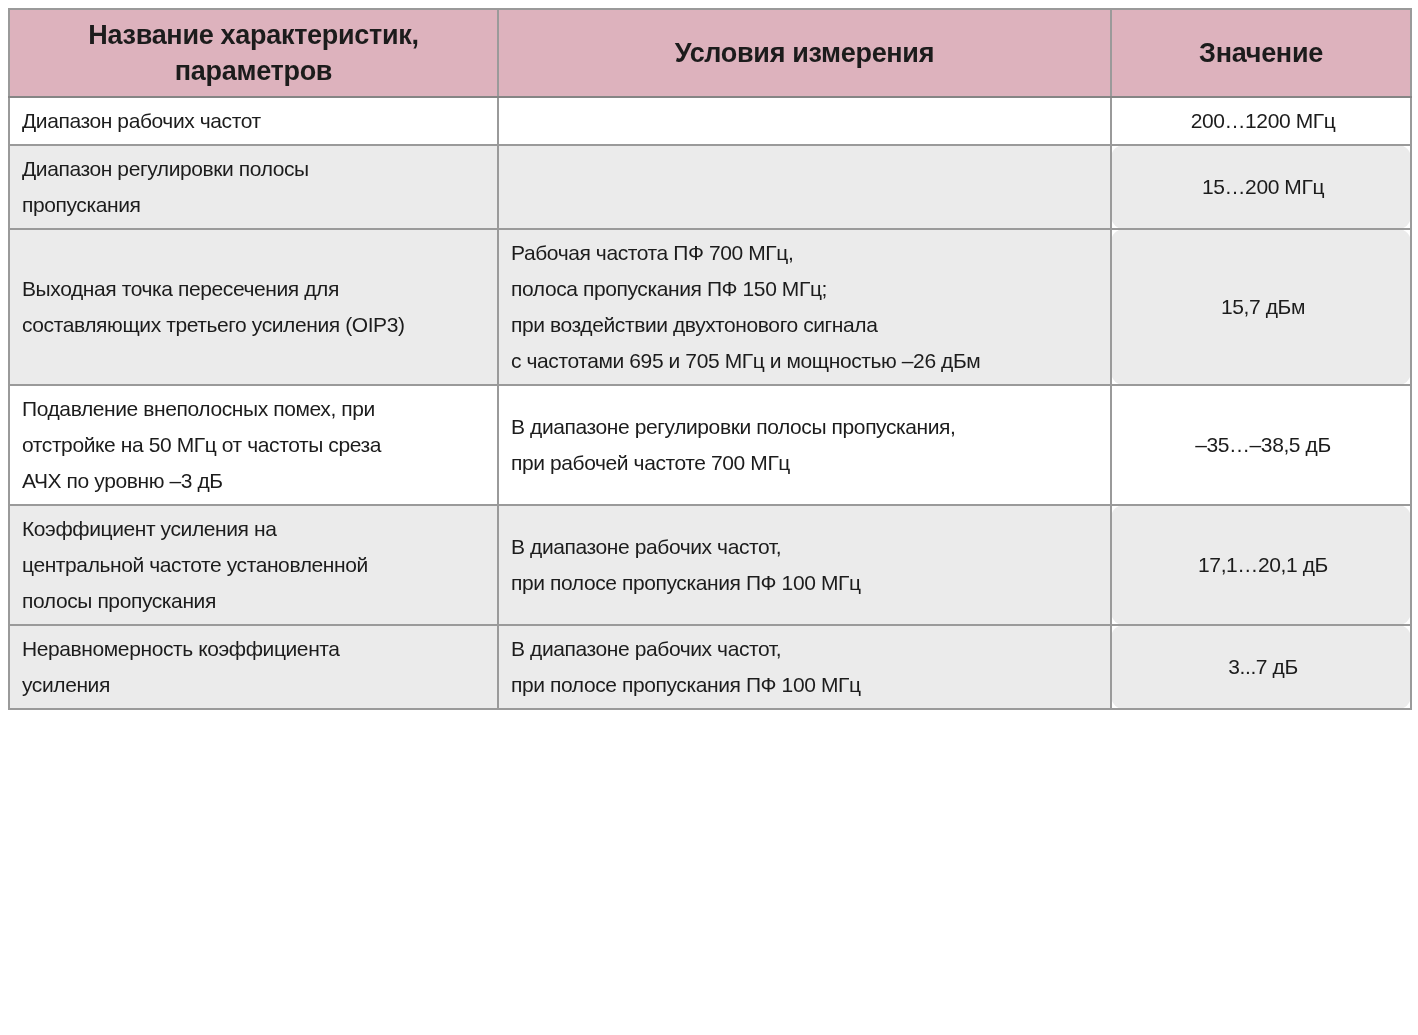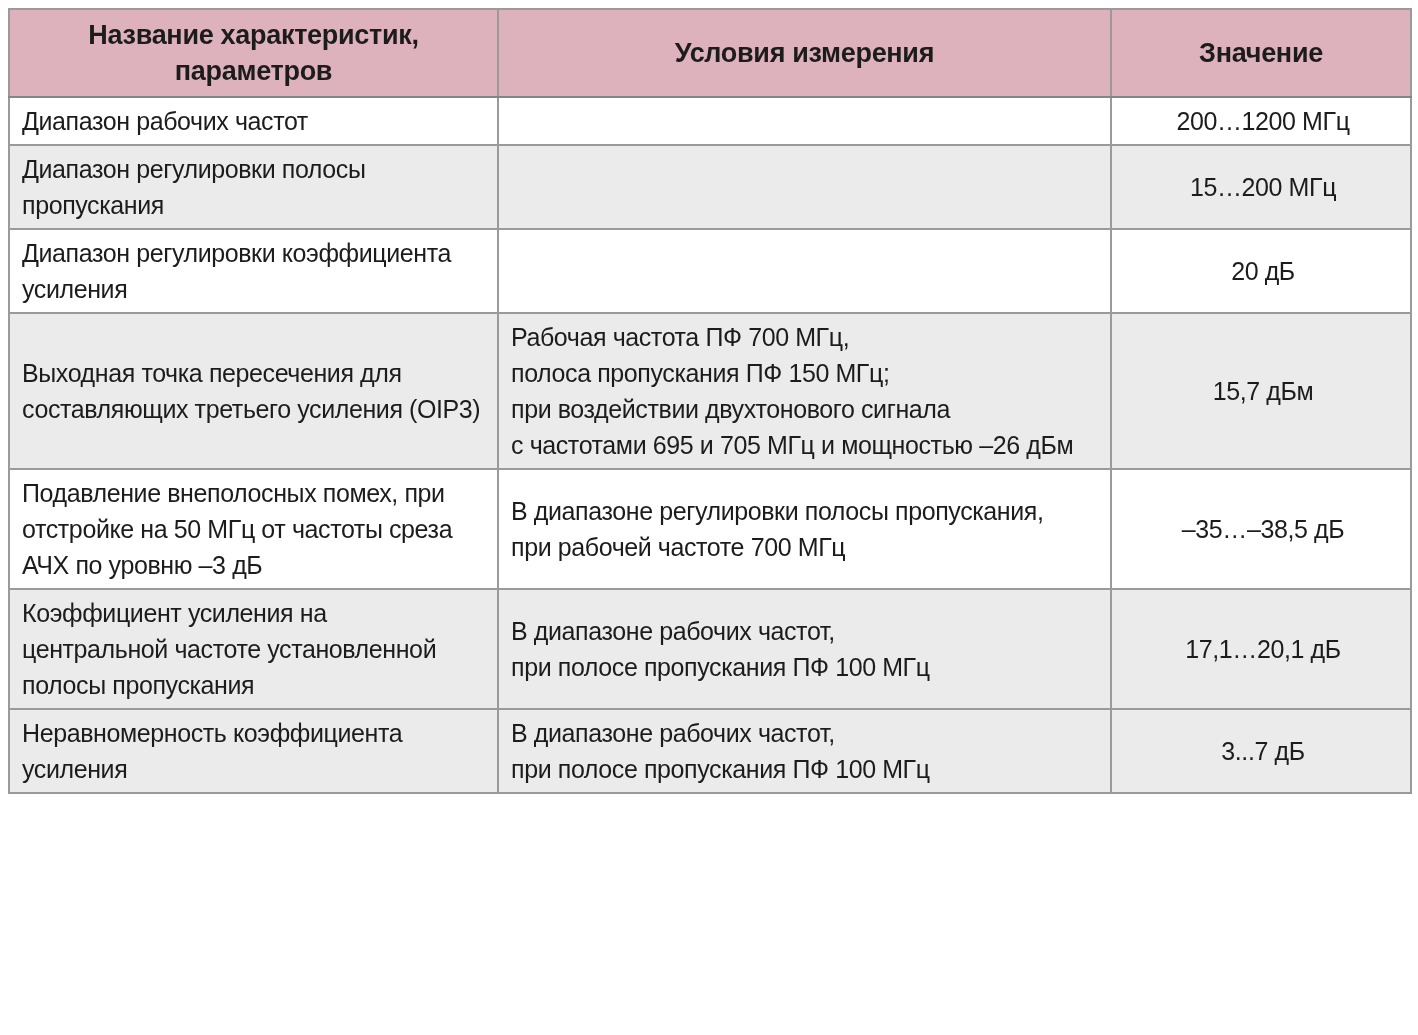--- a/index.html
+++ b/index.html
@@ -34,33 +34,34 @@
     background: var(--header-bg, #ddb2bd);
     font-weight: bold;
     font-size: 27px;
     line-height: 36px;
     letter-spacing: -0.3px;
     text-align: center;
     padding: 7px 10px;
     border-bottom: 2px solid #858585;
   }
   tbody td {
-    font-size: 25px;
+    font-size: 21px;
     line-height: 36px;
     letter-spacing: -0.4px;
     padding: 5px 12px;
     background: var(--row-bg, #ffffff);
   }
   tbody tr.shade td {
     background: var(--shade-bg, #ebebeb);
   }
   td.value-cell {
     text-align: center;
     padding-left: 6px;
     padding-right: 2px;
+    border-radius: 13px;
   }
 </style>
 </head>
 <body>
 
 <div class="table-wrap">
   <table class="specs">
     <colgroup>
       <col class="c-param">
       <col class="c-cond">
@@ -78,26 +79,20 @@
         <tr>
     <td>Диапазон рабочих частот</td>
     <td></td>
     <td class="value-cell">200…1200 МГц</td>
   </tr>
         <tr class="shade">
     <td>Диапазон регулировки полосы
 пропускания</td>
     <td></td>
     <td class="value-cell">15…200 МГц</td>
-  </tr>
-        <tr>
-    <td>Диапазон регулировки коэффициента
-усиления</td>
-    <td></td>
-    <td class="value-cell">20 дБ</td>
   </tr>
         <tr class="shade">
     <td>Выходная точка пересечения для
 составляющих третьего усиления (OIP3)</td>
     <td>Рабочая частота ПФ 700 МГц,
 полоса пропускания ПФ 150 МГц;
 при воздействии двухтонового сигнала
 с частотами 695 и 705 МГц и мощностью –26 дБм</td>
     <td class="value-cell">15,7 дБм</td>
   </tr>

